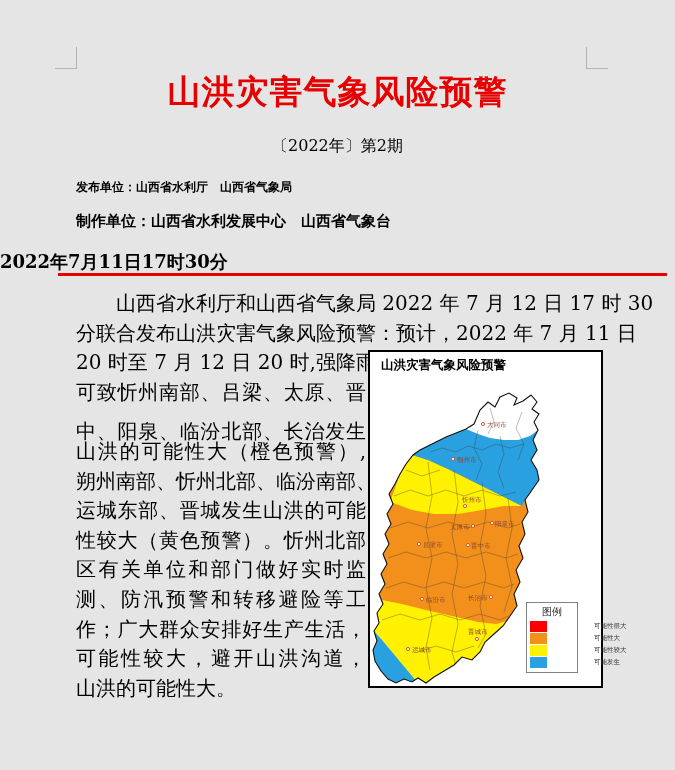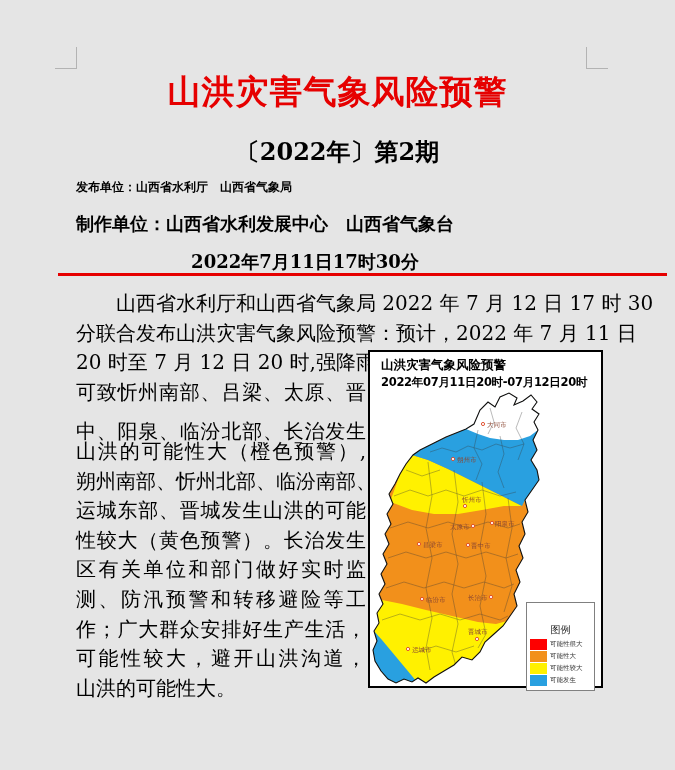--- a/index.html
+++ b/index.html
@@ -6,45 +6,45 @@
   #page{position:relative;width:675px;height:770px;background:#e5e5e5;overflow:hidden;
         font-family:"DejaVu Serif","Liberation Serif",serif;color:#000;}
   .abs{position:absolute;}
   
   .mark{position:absolute;width:21px;height:21px;}
   .mark-left{left:55px;top:47px;border-right:1px solid #b3b3b3;border-bottom:1px solid #b3b3b3;}
   .mark-right{left:586px;top:47px;border-left:1px solid #b3b3b3;border-bottom:1px solid #b3b3b3;}
   
   #doc-title{left:0;top:70px;width:675px;text-align:center;font-size:33px;font-weight:bold;
              color:#e60000;letter-spacing:1px;white-space:nowrap;}
-  #issue-line{left:0;top:136px;width:675px;text-align:center;font-size:24px;font-weight:bold;white-space:nowrap;}
+  #issue-line{left:0;top:136px;width:675px;text-align:center;font-size:16px;font-weight:normal;white-space:nowrap;}
   #publisher-line{left:76px;top:179px;font-size:12px;font-weight:bold;white-space:nowrap;}
-  #producer-line{left:76px;top:212px;font-size:18px;font-weight:bold;white-space:nowrap;}
-  #datetime-line{left:0;top:250px;width:610px;text-align:center;font-size:18px;font-weight:bold;white-space:nowrap;}
+  #producer-line{left:76px;top:212px;font-size:15px;font-weight:bold;white-space:nowrap;}
+  #datetime-line{left:0;top:250px;width:610px;text-align:left;font-size:18px;font-weight:bold;white-space:nowrap;}
   #red-rule{left:58px;top:273px;width:609px;height:3px;background:#e60000;}
   
   #body-block{left:76px;top:289px;width:531px;font-size:20px;}
   .bline{position:absolute;left:0;height:29.6px;line-height:29.6px;white-space:nowrap;
          text-align:justify;text-align-last:justify;}
   .bline.full{width:531px;}
   .bline.narrow{width:290px;}
   .bline.short{text-align-last:left;}
   .bline.indent{text-indent:40px;}
   
   #map-box{left:368px;top:350px;width:235px;height:338px;box-sizing:border-box;
            border:2px solid #000;background:#fff;
            font-family:"DejaVu Sans","Liberation Sans",sans-serif;}
   #map-title{left:11px;top:5px;font-size:12.5px;font-weight:bold;white-space:nowrap;}
   #map-period{left:11px;top:23px;font-size:11.5px;font-weight:bold;white-space:nowrap;letter-spacing:-0.3px;}
   #map-svg{position:absolute;left:0;top:0;}
   
-  #legend{left:156px;top:250px;width:69px;box-sizing:border-box;border:1px solid #808080;
-          background:#fff;padding:20px 3px 3px 3px;}
+  #legend{left:156px;top:250px;width:52px;box-sizing:border-box;border:1px solid #808080;
+          background:#fff;padding:2px 3px 3px 3px;}
   #legend-title{text-align:center;font-size:10px;margin:0 0 2px 0;color:#222;}
-  .legend-row{display:flex;align-items:center;margin:1px 0;height:11px;}
+  .legend-row{display:flex;align-items:center;margin:1px 0;height:11px;gap:44px;}
   .legend-swatch{width:17px;height:11px;flex:0 0 17px;margin-right:3px;}
   .legend-label{font-size:6.5px;color:#333;white-space:nowrap;}
 </style>
 </head>
 <body>
 
 <div id="page">
 
   <div class="mark mark-left"></div>
   <div class="mark mark-right"></div>
@@ -58,21 +58,21 @@
 
   <div class="abs" id="body-block">
     <div class="bline full indent" style="top:0px">山西省水利厅和山西省气象局 2022 年 7 月 12 日 17 时 30</div>
     <div class="bline full" style="top:29.6px">分联合发布山洪灾害气象风险预警：预计，2022 年 7 月 11 日</div>
     <div class="bline narrow" style="top:59.2px">20 时至 7 月 12 日 20 时,强降雨</div>
     <div class="bline narrow" style="top:88.8px">可致忻州南部、吕梁、太原、晋</div>
     <div class="bline narrow" style="top:128px">中、阳泉、临汾北部、长治发生</div>
     <div class="bline narrow" style="top:148px">山洪的可能性大（橙色预警）,</div>
     <div class="bline narrow" style="top:177.6px">朔州南部、忻州北部、临汾南部、</div>
     <div class="bline narrow" style="top:207.2px">运城东部、晋城发生山洪的可能</div>
-    <div class="bline narrow" style="top:236.8px">性较大（黄色预警）。长治发生</div>
+    <div class="bline narrow" style="top:236.8px">性较大（黄色预警）。忻州北部</div>
     <div class="bline narrow" style="top:266.4px">区有关单位和部门做好实时监</div>
     <div class="bline narrow" style="top:296px">测、防汛预警和转移避险等工</div>
     <div class="bline narrow" style="top:325.6px">作；广大群众安排好生产生活，</div>
     <div class="bline narrow" style="top:355.2px">可能性较大，避开山洪沟道，</div>
     <div class="bline narrow short" style="top:384.8px">山洪的可能性大。</div>
   </div>
 
   <div class="abs" id="map-box">
     <svg id="map-svg" width="231" height="334" viewBox="0 0 231 334" xmlns="http://www.w3.org/2000/svg">
       <defs>
@@ -129,21 +129,20 @@
         <text x="53" y="195">吕梁市</text>
         <text x="101" y="196">晋中市</text>
         <text x="56" y="250">临汾市</text>
         <text x="98" y="248">长治市</text>
         <text x="98" y="282">晋城市</text>
         <text x="42" y="300">运城市</text>
       </g>
     </svg>
 
     <div class="abs" id="map-title">山洪灾害气象风险预警</div>
-    <div class="abs" id="map-period">2022年07月11日20时-07月12日20时</div>
 
     <div class="abs" id="legend">
       <div id="legend-title">图例</div>
       <div class="legend-row">
         <div class="legend-swatch" style="background: rgb(254, 0, 0);"></div>
         <div class="legend-label">可能性很大</div>
       </div>
       <div class="legend-row">
         <div class="legend-swatch" style="background: rgb(242, 144, 27);"></div>
         <div class="legend-label">可能性大</div>

